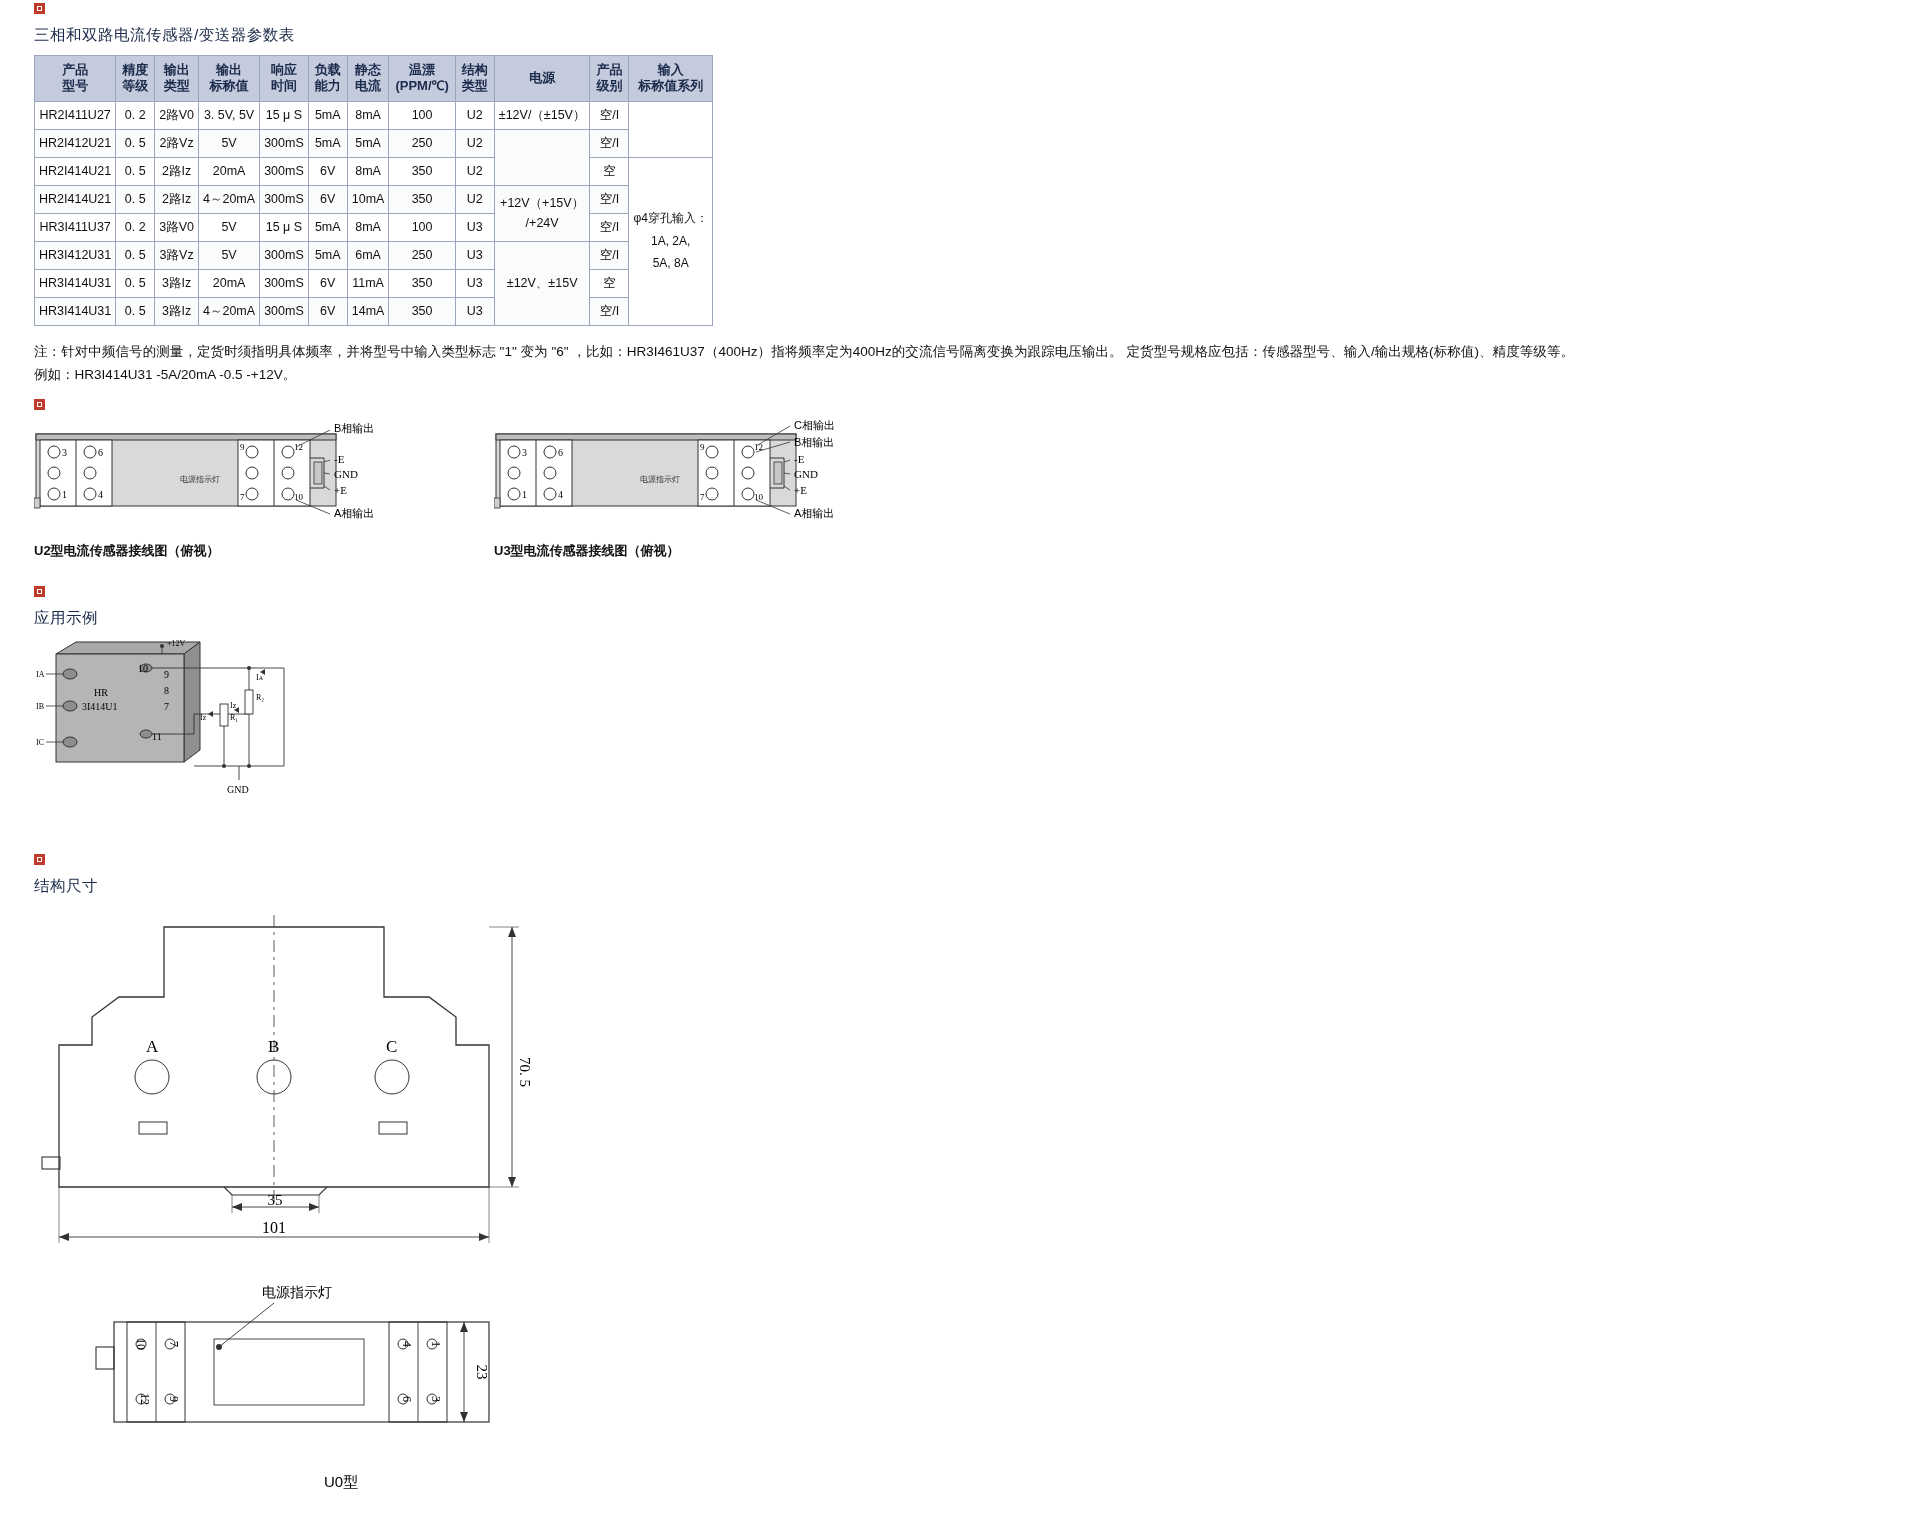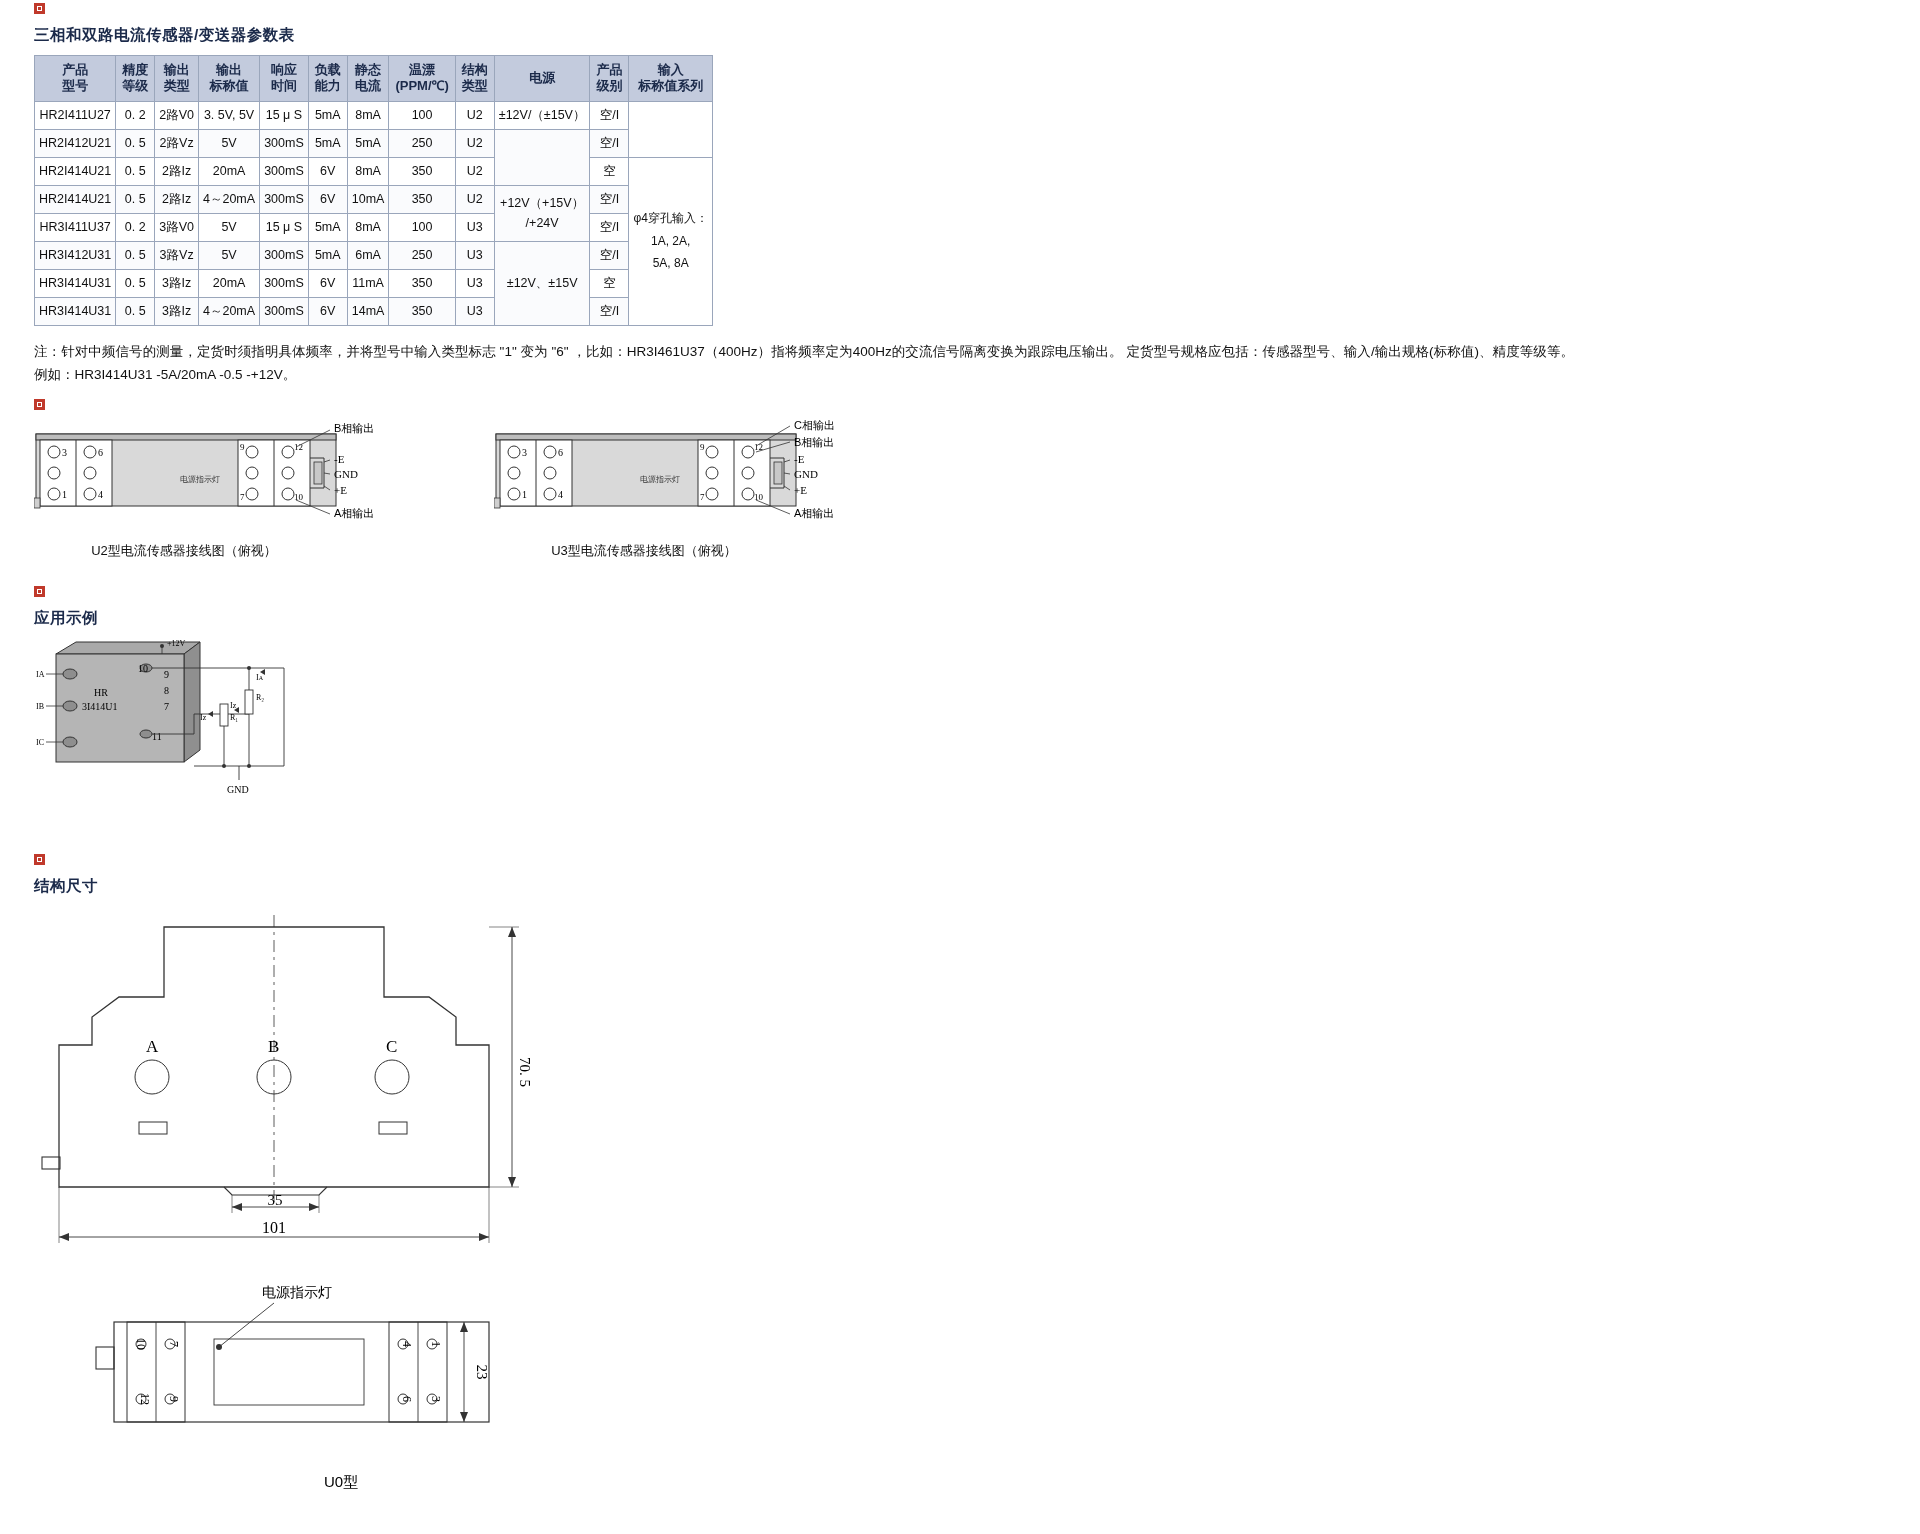--- a/index.html
+++ b/index.html
@@ -33,21 +33,21 @@
     left: 3px;
     top: 3px;
     width: 5px;
     height: 5px;
     border: 1px solid #fff;
     box-sizing: border-box;
   }
   .sec-title {
     margin-left: 34px;
     font-size: 15.5px;
-    font-weight: bold;
+    font-weight: normal;
     color: #1b2a4a;
     margin-top: 7px;
     margin-bottom: 9px;
     letter-spacing: 0.5px;
   }
   
   .spec-table-wrap {
     margin-left: 34px;
   }
   table.spec {
@@ -90,24 +90,25 @@
   .wiring-row {
     margin-left: 34px;
     display: flex;
     gap: 60px;
     margin-top: 6px;
   }
   .wiring-block {
     position: relative;
   }
   .wiring-caption {
-    text-align: center;
+    text-align: left;
     font-size: 13px;
     margin-top: 8px;
     color: #111;
+    font-weight: bold;
   }
   
   .app-text {
     margin-left: 52px;
     font-size: 14px;
     color: #111;
     margin-top: 10px;
     margin-bottom: 6px;
   }
   .app-diagram {

